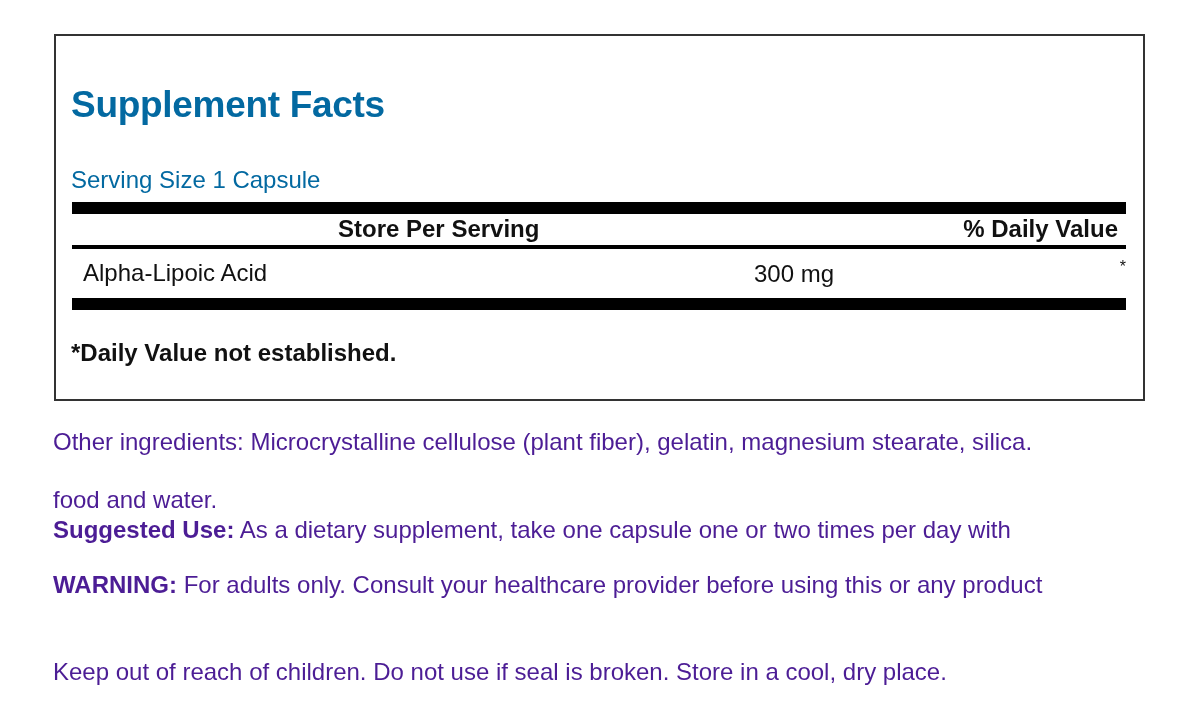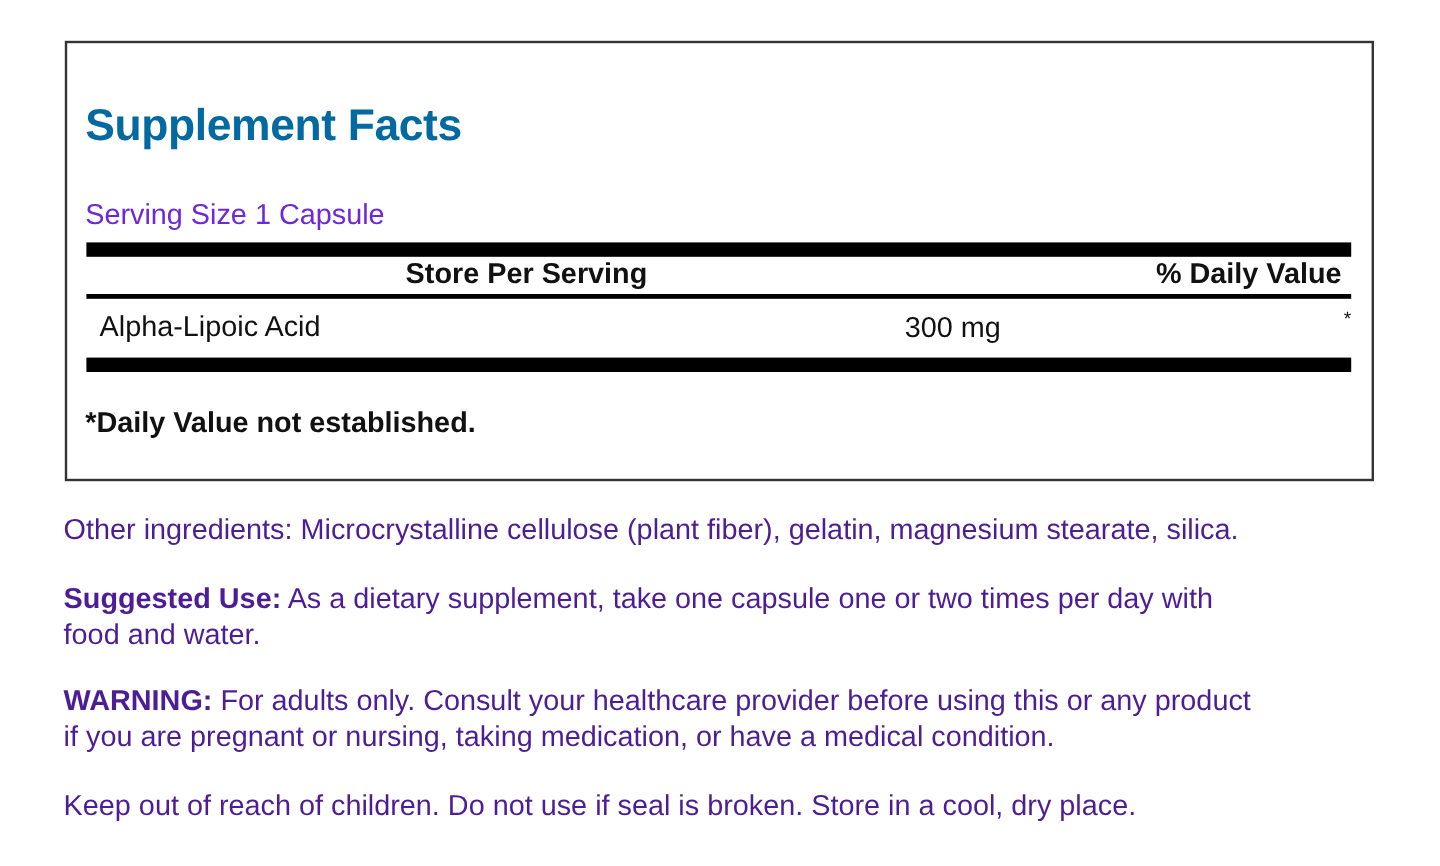--- a/index.html
+++ b/index.html
@@ -32,21 +32,21 @@
       font-weight: bold;
       letter-spacing: -0.3px;
       color: #0369a1;
       white-space: nowrap;
     }
     .serving-size {
       position: absolute;
       left: 71px;
       top: 166px;
       font-size: 24px;
-      color: #6d28d9;
+      color: #0369a1;
       white-space: nowrap;
     }
     .bar-thick {
       position: absolute;
       left: 72px;
       width: 1054px;
       height: 12px;
       background: #000;
     }
     .bar-thin {
@@ -135,24 +135,23 @@
 
 <div class="bar-thick" style="top:298px;"></div>
 
 <div class="footnote">*Daily Value not established.</div>
 
 <div class="para" style="top:427px;">
   <span>Other ingredients: Microcrystalline cellulose (plant fiber), gelatin, magnesium stearate, silica.</span>
 </div>
 
 <div class="para" style="top:485px;">
+  <div>food and water.</div>
   <div><b>Suggested Use:</b><span> As a dietary supplement, take one capsule one or two times per day with</span></div>
-  <div>food and water.</div>
 </div>
 
 <div class="para" style="top:570px;">
   <div><b>WARNING:</b><span> For adults only. Consult your healthcare provider before using this or any product</span></div>
-  <div>if you are pregnant or nursing, taking medication, or have a medical condition.</div>
 </div>
 
 <div class="para" style="top:657px;">
   <span>Keep out of reach of children. Do not use if seal is broken. Store in a cool, dry place.</span>
 </div>
 
 </body></html>

